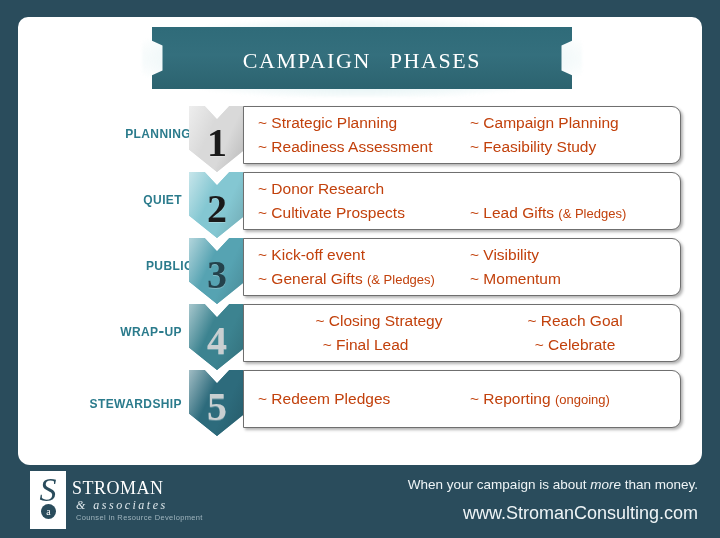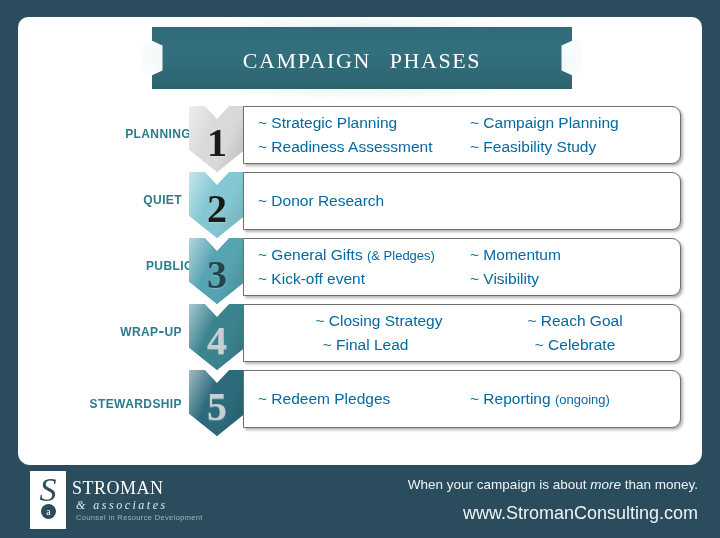--- a/index.html
+++ b/index.html
@@ -78,21 +78,21 @@
     position:absolute;left:243px;width:438px;height:58px;
     border:1px solid #6f6f6f;
     border-radius:0 9px 9px 0;
     background:#ffffff;
     box-shadow:2px 2px 3px rgba(0,0,0,.30);
     box-sizing:border-box;
     display:flex;flex-direction:column;justify-content:center;
     padding:0 0 0 14px;
   }
   .content-box.single{justify-content:center;}
-  .line{display:flex;font-size:15.5px;color:#0369a1;line-height:1.55;}
+  .line{display:flex;font-size:15.5px;color:#c2410c;line-height:1.55;}
   .cell-l{width:212px;white-space:nowrap;}
   .cell-r{white-space:nowrap;}
   .small{font-size:13px;}
 
   
   #footer{position:absolute;left:0;top:465px;width:720px;height:73px;}
   #logo{position:absolute;left:30px;top:6px;width:175px;height:60px;}
   #logo-mark{
     position:absolute;left:0;top:0;width:36px;height:58px;background:#ffffff;
   }
@@ -163,35 +163,39 @@
       </div>
       <div class="row" style="top: 172px;">
         <div class="phase-label" style="top: 18px;">Quiet</div>
         <div class="chevron" style="background: linear-gradient(115deg, rgba(255, 255, 255, 0.55) 0%, rgb(132, 199, 210) 38%, rgb(132, 199, 210) 62%, rgba(0, 0, 0, 0.16) 100%), rgb(132, 199, 210);">
           <div class="chev-num" style="color: rgb(26, 26, 26);">2</div>
         </div>
         <div class="content-box" style="top: 0px;">
           <div class="line">
             <div class="cell-r"><span>~ Donor Research</span></div>
           </div>
+          <div class="line">
+            <div class="cell-l"><span>~ Cultivate Prospects</span></div>
+            <div class="cell-r"><span>~ Lead Gifts</span> <span class="small">(&amp; Pledges)</span></div>
+          </div>
         </div>
       </div>
       <div class="row" style="top: 238px;">
         <div class="phase-label" style="top: 18px; padding-left: 11px;">Public</div>
         <div class="chevron" style="background: linear-gradient(115deg, rgba(255, 255, 255, 0.55) 0%, rgb(86, 163, 178) 38%, rgb(86, 163, 178) 62%, rgba(0, 0, 0, 0.16) 100%), rgb(86, 163, 178);">
           <div class="chev-num" style="color: rgb(36, 66, 76);">3</div>
         </div>
         <div class="content-box" style="top: 0px;">
           <div class="line">
+            <div class="cell-l"><span>~ Kick-off event</span></div>
+            <div class="cell-r"><span>~ Visibility</span></div>
+          </div>
+          <div class="line">
             <div class="cell-l"><span>~ General Gifts</span> <span class="small">(&amp; Pledges)</span></div>
             <div class="cell-r"><span>~ Momentum</span></div>
-          </div>
-          <div class="line">
-            <div class="cell-l"><span>~ Kick-off event</span></div>
-            <div class="cell-r"><span>~ Visibility</span></div>
           </div>
         </div>
       </div>
       <div class="row" style="top: 304px;">
         <div class="phase-label" style="top: 18px;">Wrap-up</div>
         <div class="chevron" style="background: linear-gradient(115deg, rgba(255, 255, 255, 0.55) 0%, rgb(60, 131, 144) 38%, rgb(60, 131, 144) 62%, rgba(0, 0, 0, 0.16) 100%), rgb(60, 131, 144);">
           <div class="chev-num" style="color: rgb(201, 207, 209);">4</div>
         </div>
         <div class="content-box" style="top: 0px; align-items: center;">
           <div class="line">

